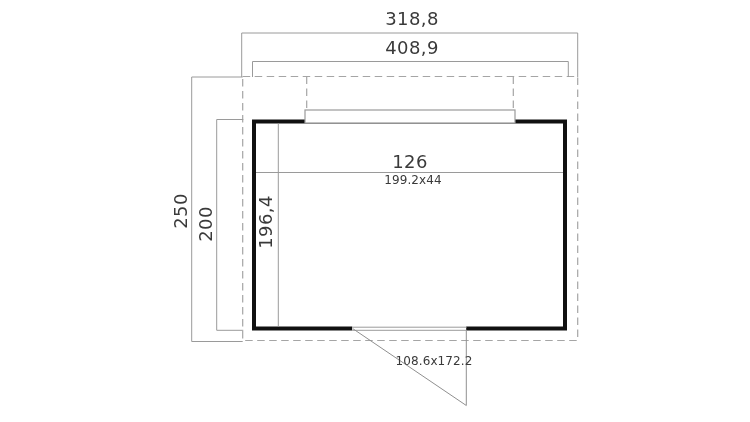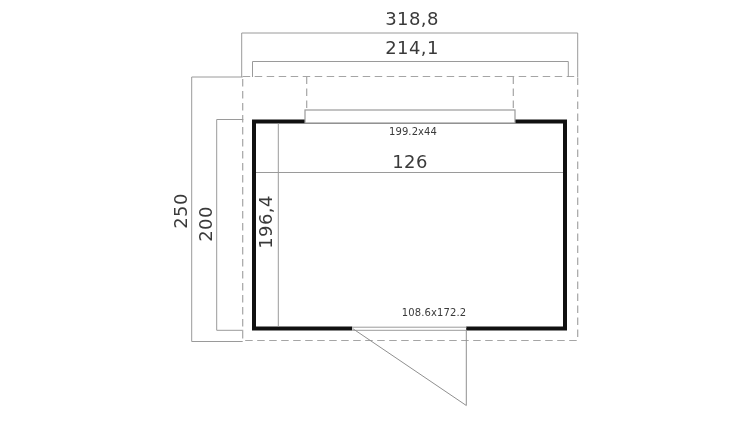--- a/index.html
+++ b/index.html
@@ -12,21 +12,21 @@
   }
   .canvas svg{position:absolute;left:0;top:0;}
   .lbl{
     position:absolute;
     transform:translate(-50%,-50%);
     color:#3a3a3a;
     white-space:nowrap;
     line-height:1;
   }
   .lbl.big{font-size:18px;letter-spacing:0.4px;}
-  .lbl.small{font-size:10px;letter-spacing:0.1px;}
+  .lbl.small{font-size:12px;letter-spacing:0.1px;margin-top:48px;}
   .lbl.rot{transform:translate(-50%,-50%) rotate(-90deg);}
 </style>
 </head>
 <body>
 
 <div class="canvas">
 
   <svg width="750" height="422" viewBox="0 0 750 422">
 
     <rect x="242.7" y="76.5" width="335" height="264" fill="none" stroke="#a5a5a5" stroke-width="1.2" stroke-dasharray="7.5 4.5"></rect>
@@ -75,21 +75,21 @@
     </g>
 
     <g stroke="#909090" stroke-width="1" fill="none">
       <line x1="353" y1="328.8" x2="466.3" y2="405.5"></line>
       <line x1="466.3" y1="330.5" x2="466.3" y2="405.5"></line>
     </g>
   </svg>
 
   <div class="lbl big" style="left:412px;top:19px">318,8</div>
 
-  <div class="lbl big" style="left:412px;top:48px">214,1</div>
+  <div class="lbl big" style="left:412px;top:48px">408,9</div>
 
   <div class="lbl big rot" style="left:181px;top:211px">250</div>
 
   <div class="lbl big rot" style="left:206px;top:224px">200</div>
 
   <div class="lbl big" style="left:410px;top:162px">126</div>
 
   <div class="lbl big rot" style="left:266px;top:222px">196,4</div>
 
   <div class="lbl small" style="left:413px;top:132px">199.2x44</div>

